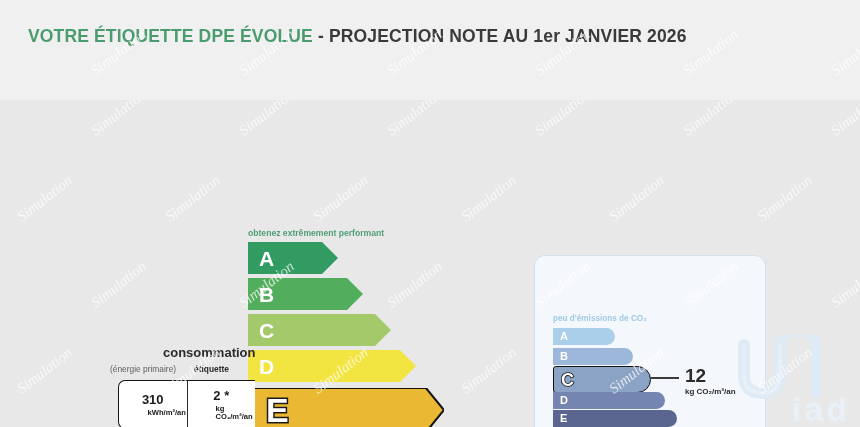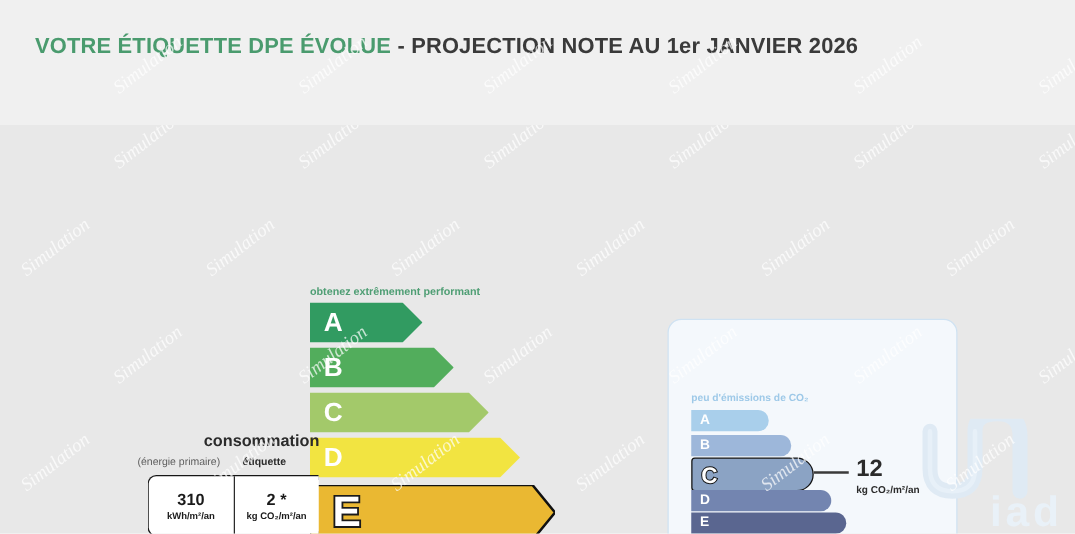--- a/index.html
+++ b/index.html
@@ -131,20 +131,21 @@
     font-weight: bold;
     color: #1a1a1a;
     line-height: 1;
   }
   .valunit {
     font-size: 7.6px;
     font-weight: bold;
     color: #1a1a1a;
     margin-top: 3px;
     line-height: 1;
+    padding-left: 28px;
   }
   .lbl-conso {
     position: absolute;
     left: 12px; top: 117px;
     font-size: 13px;
     font-weight: bold;
     color: #2b2b2b;
     white-space: nowrap;
     margin-left: 41px;
   }

